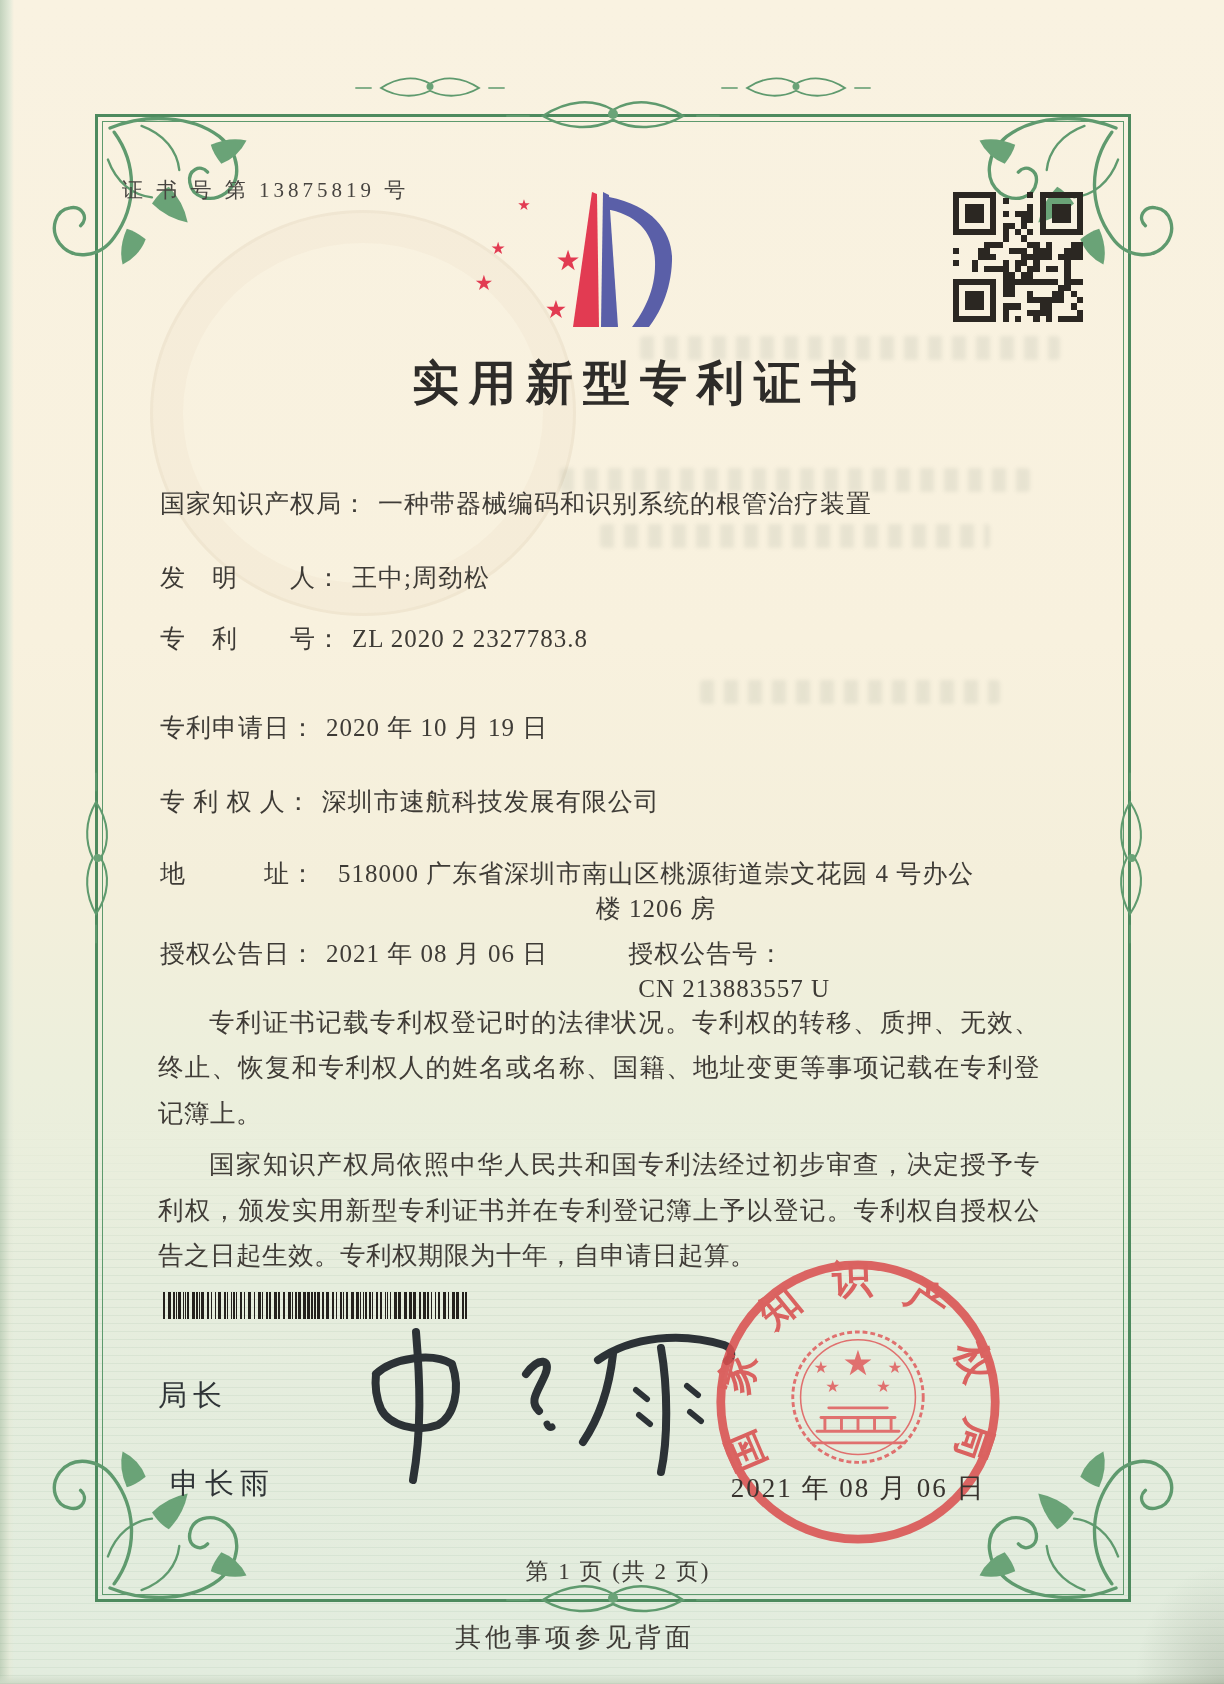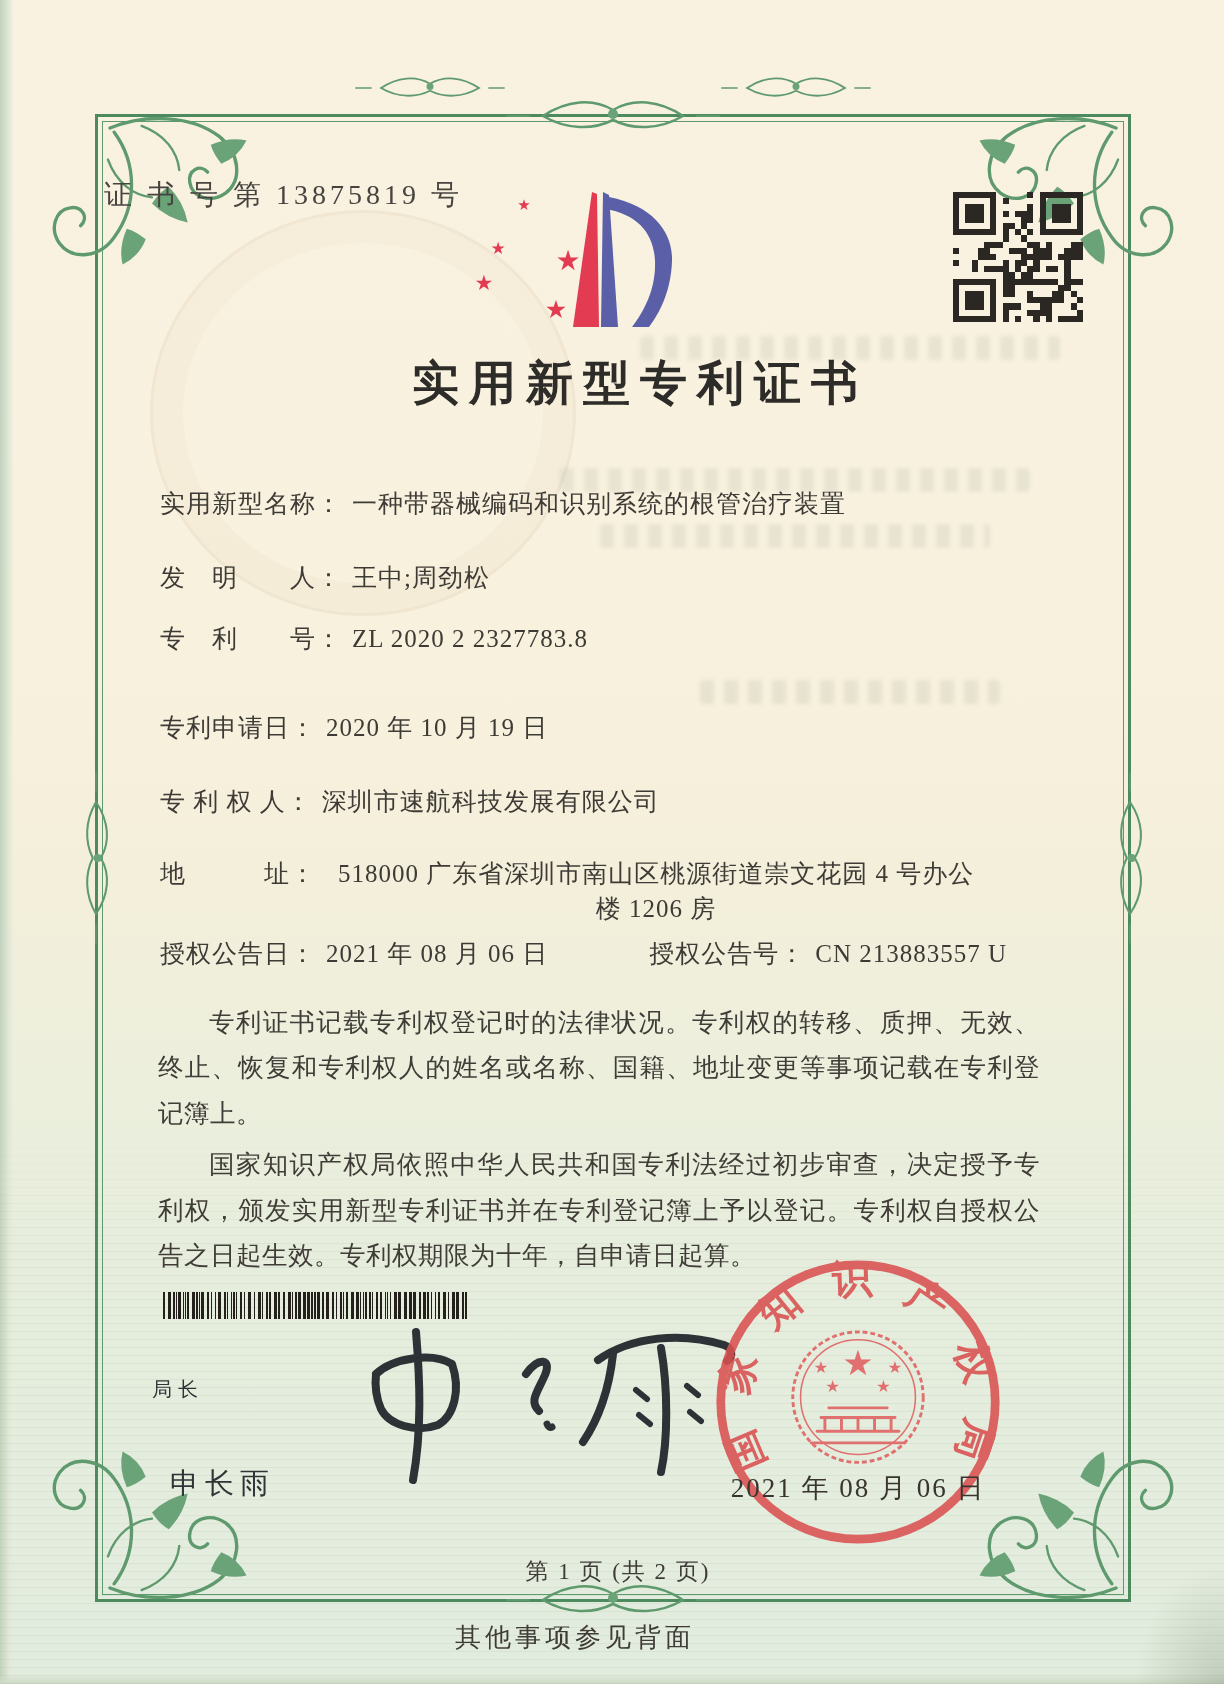--- a/index.html
+++ b/index.html
@@ -40,53 +40,53 @@
   .frame{
     position:absolute;left:95px;top:114px;width:1036px;height:1488px;
     border:3.5px solid #4d8a5e;box-sizing:border-box;
   }
   .frame-inner{
     position:absolute;inset:4px;border:1.5px solid #5d9a6d;
   }
   .ornaments{position:absolute;left:0;top:0;width:1224px;height:1684px;pointer-events:none;}
   
   .cert-no{
-    position:absolute;left:104px;top:176px;
-    font-size:28px;letter-spacing:4px;color:#474440;
+    position:absolute;left:122px;top:176px;
+    font-size:21px;letter-spacing:4px;color:#474440;
   }
   
   .logo{position:absolute;left:452px;top:162px;width:224px;height:180px;}
   
   .qr{position:absolute;left:953px;top:192px;width:130px;height:130px;}
   
   .title{
     position:absolute;left:95px;top:352px;width:1090px;text-align:center;
     font-size:47px;font-weight:bold;letter-spacing:10px;color:#2e2c29;
   }
   
   .row{
     position:absolute;left:160px;width:900px;display:flex;align-items:flex-start;
     font-size:25px;color:#3e3b36;letter-spacing:1px;line-height:1.4;
   }
   .row .lbl{white-space:pre;flex:0 0 auto;}
   .row .val{margin-left:10px;}
   .row .val.wrap{max-width:660px;text-align:center;}
-  .row .pair2{margin-left:101px;display:flex;}
+  .row .pair2{margin-left:80px;display:flex;flex-direction:column;}
   
   .body-text{
     position:absolute;left:158px;top:1000px;width:882px;
     font-size:25.5px;color:#403c37;line-height:1.78;letter-spacing:.5px;
     font-family:"DejaVu Serif","Liberation Serif",serif;
   }
   .body-text p{margin:0 0 6px 0;text-indent:2em;text-align:justify;}
   
   .barcode{position:absolute;left:163px;top:1292px;width:306px;height:27px;}
   
   .sig-title{
-    position:absolute;left:152px;top:1376px;font-size:20px;color:#2f3437;
+    position:absolute;left:158px;top:1376px;font-size:29px;color:#2f3437;
     font-family:"Liberation Sans","DejaVu Sans",sans-serif;letter-spacing:6px;
   }
   .sig-name{
     position:absolute;left:170px;top:1428px;font-size:29px;color:#2f3437;
     font-family:"Liberation Sans","DejaVu Sans",sans-serif;letter-spacing:6px;margin-top:36px;
   }
   .signature{position:absolute;left:330px;top:1318px;width:440px;height:180px;}
   
   .seal{
     position:absolute;left:712px;top:1256px;width:292px;height:292px;border-radius:50%;
@@ -392,21 +392,21 @@
       <rect x="2" y="20" width="1" height="1" fill="#2b2722"></rect>
       <rect x="3" y="20" width="1" height="1" fill="#2b2722"></rect>
       <rect x="4" y="20" width="1" height="1" fill="#2b2722"></rect>
       <rect x="5" y="20" width="1" height="1" fill="#2b2722"></rect>
       <rect x="6" y="20" width="1" height="1" fill="#2b2722"></rect>
     </svg>
 
   <div class="title">实用新型专利证书</div>
 
   <div class="row" style="top:486px">
-    <span class="lbl">实用新型名称：</span>
+    <span class="lbl">国家知识产权局：</span>
     <span class="val">一种带器械编码和识别系统的根管治疗装置</span>
   </div>
   <div class="row" style="top:560px">
     <span class="lbl">发　明　　人：</span>
     <span class="val">王中;周劲松</span>
   </div>
   <div class="row" style="top:621px">
     <span class="lbl">专　利　　号：</span>
     <span class="val">ZL 2020 2 2327783.8</span>
   </div>

